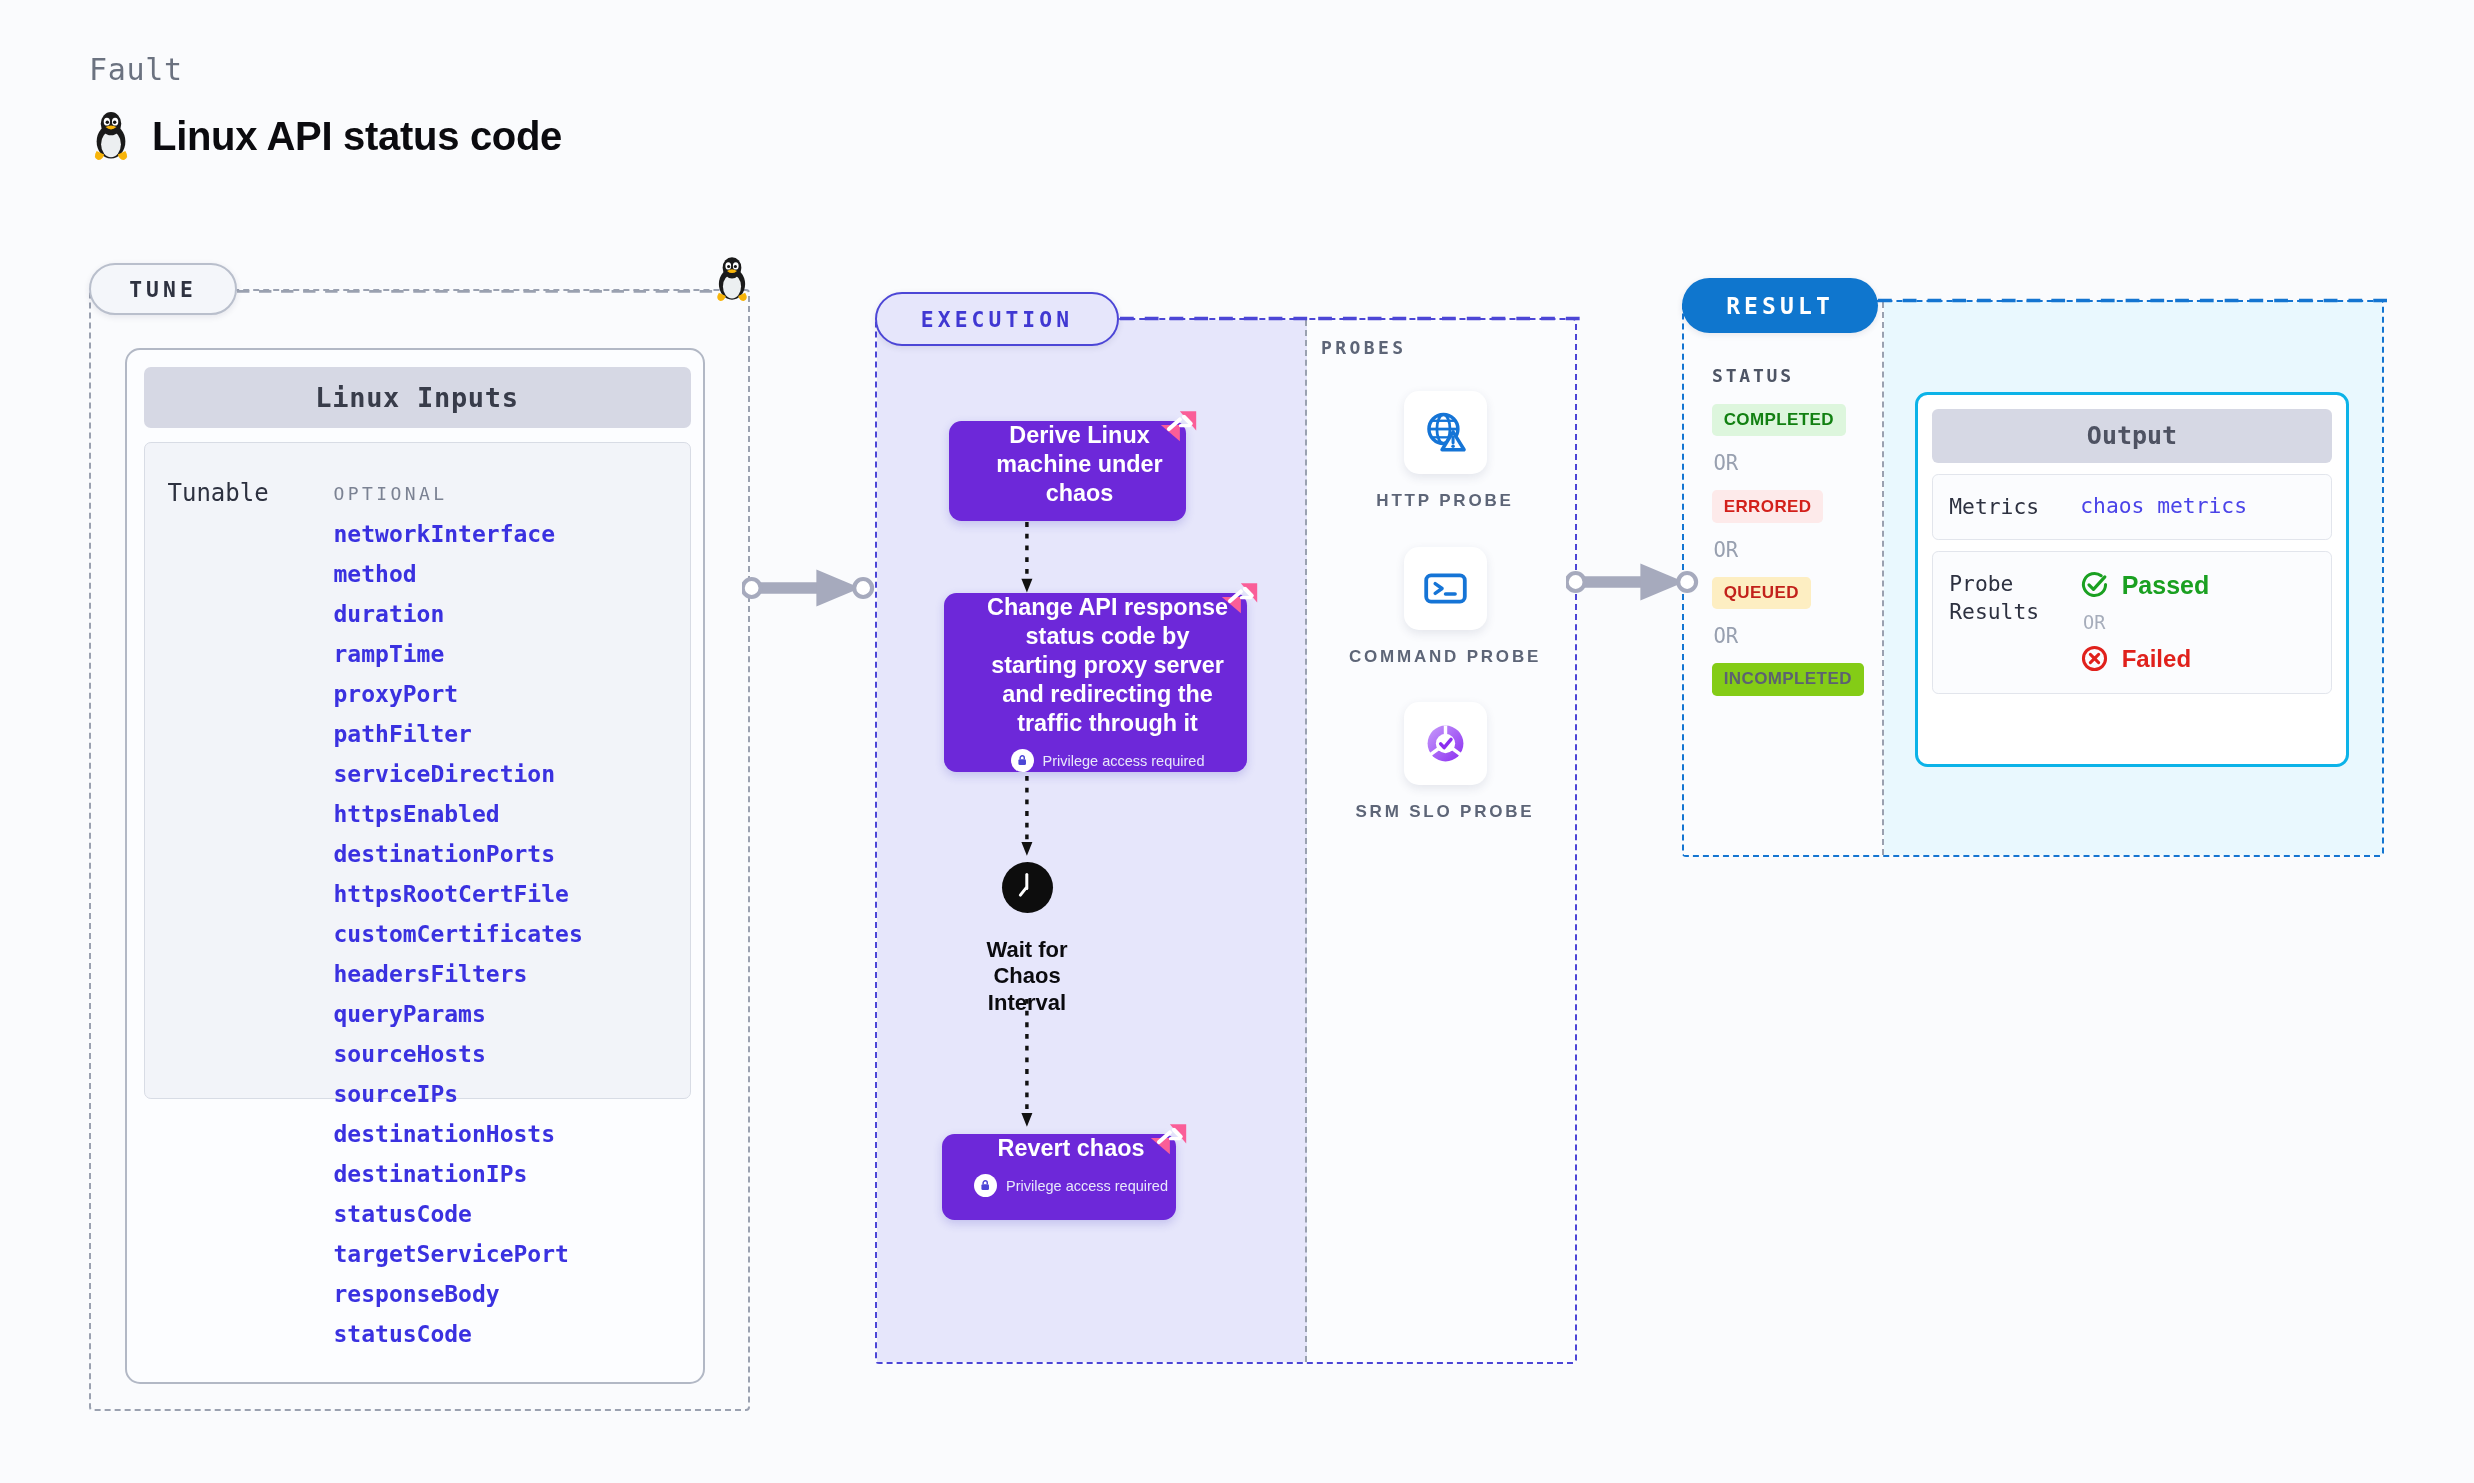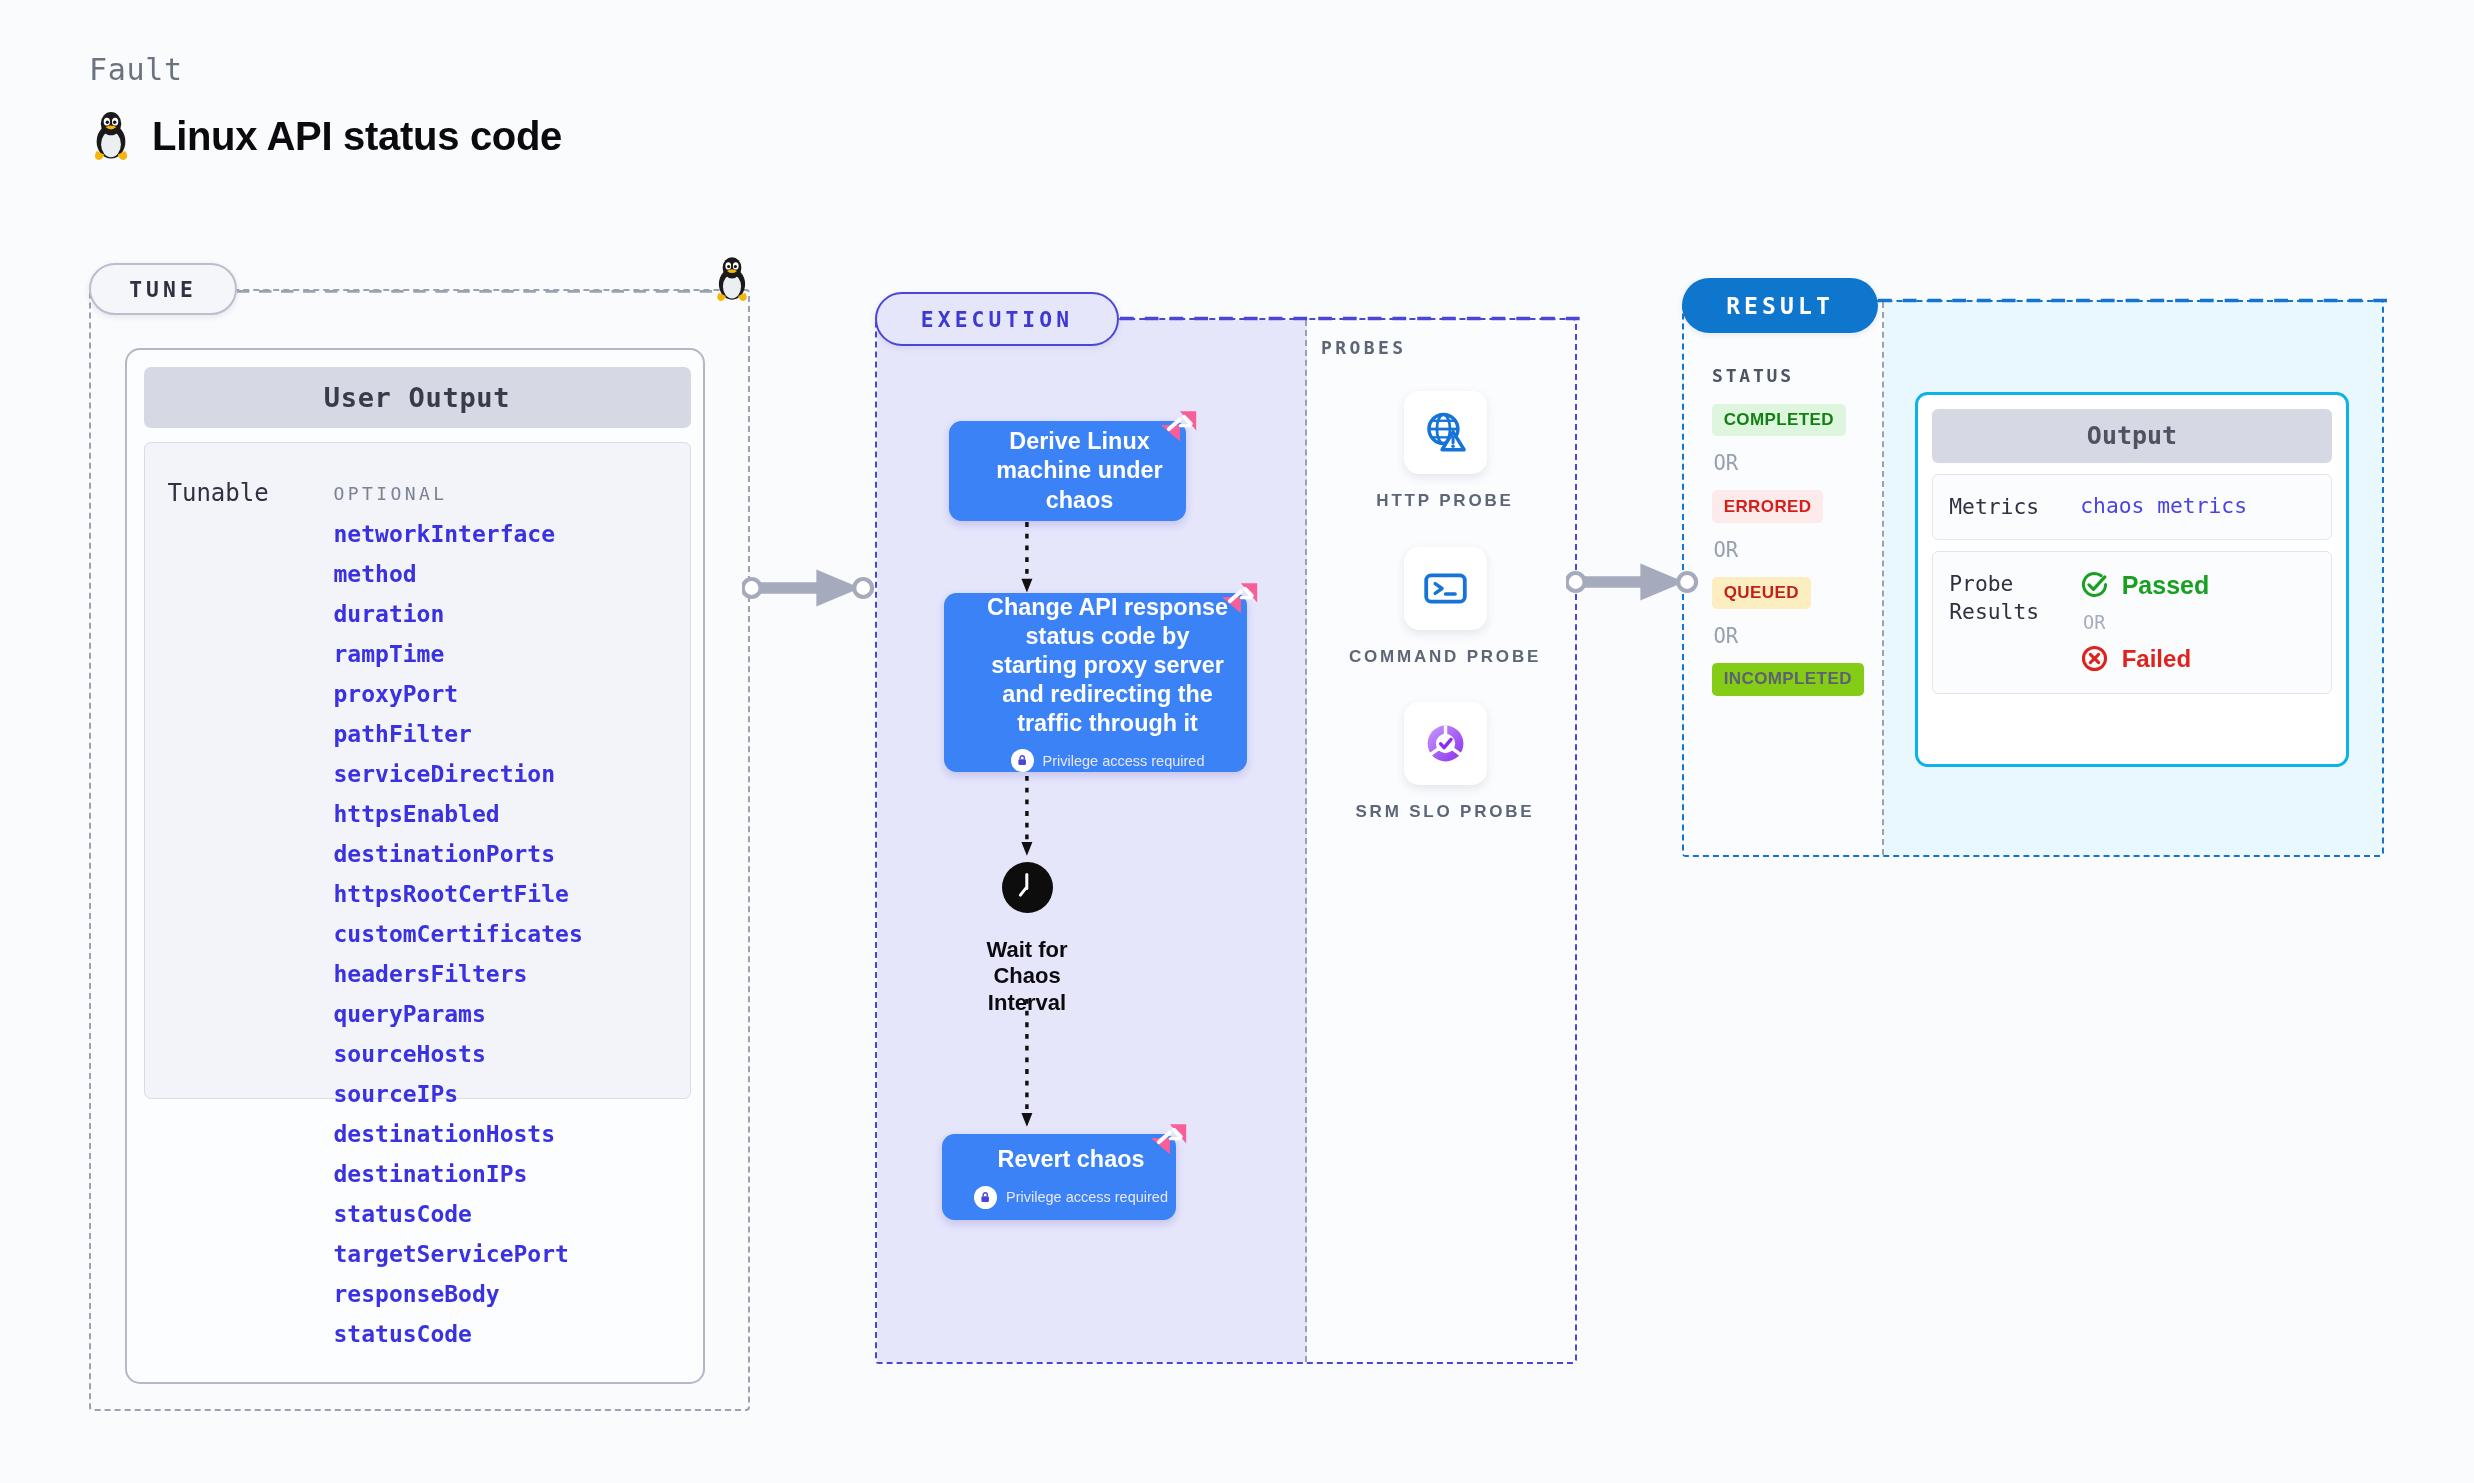--- a/index.html
+++ b/index.html
@@ -86,24 +86,24 @@
     position: absolute; left: 875px; top: 318px; width: 702px; height: 1046px;
     border: 2.8px dashed #4c46d6; border-radius: 4.1px; background: #fbfcfe;
   }
   .exec-fill {
     position: absolute; left: 0px; top: 0px; width: 430px; height: 100%;
     background: #e6e6fb; border-right: 2.1px dashed #9aa1b0;
   }
   .exec-flow { position: absolute; left: 875px; top: 318px; width: 430px; height: 1046px; z-index: 3; }
 
   .node {
-    position: absolute; background: #3b82f6; border-radius: 12.4px;
+    position: absolute; background: #6d28d9; border-radius: 12.4px;
     color: #ffffff; text-align: center; font-weight: 700;
     box-shadow: 0 3.4px 9.6px rgba(60,50,190,0.20);
-    display: flex; flex-direction: column; align-items: center; justify-content: center; padding-left: 24px;
+    display: flex; flex-direction: column; align-items: center;  padding-left: 24px;
   }
   .node .node-title { font-size: 23.4px; line-height: 1.24; padding: 0 18px; }
   .priv {
     display: flex; align-items: center; gap: 9px; margin-top: 11px;
     font-size: 14.5px; font-weight: 400; color: #e8e7fb;
   }
   .lock-badge {
     width: 23px; height: 23px; border-radius: 50%; background: #ffffff;
     display: flex; align-items: center; justify-content: center;
   }
@@ -225,21 +225,21 @@
       <ellipse cx="38" cy="17" rx="4.6" ry="5.8" fill="#ffffff"></ellipse>
       <circle cx="26.6" cy="18" r="2.5" fill="#111"></circle>
       <circle cx="37.4" cy="18" r="2.5" fill="#111"></circle>
       <path d="M24 25 Q32 20 40 25 Q32 32 24 25Z" fill="#f7b40a"></path>
       <path d="M11 60 Q5 70 13 73 Q20 73 22 65Z" fill="#f7b40a"></path>
       <path d="M53 60 Q59 70 51 73 Q44 73 42 65Z" fill="#f7b40a"></path>
     </svg>
   </span>
 
   <div class="tune-card">
-    <div class="ui-header">User Output</div>
+    <div class="ui-header">Linux Inputs</div>
     <div class="ui-body">
       <div class="ui-left">
         <div class="lbl">Tunable</div>
       </div>
       <div class="ui-right">
         <div class="opt-label">OPTIONAL</div>
         <div class="param">networkInterface</div>
         <div class="param">method</div>
         <div class="param">duration</div>
         <div class="param">rampTime</div>

